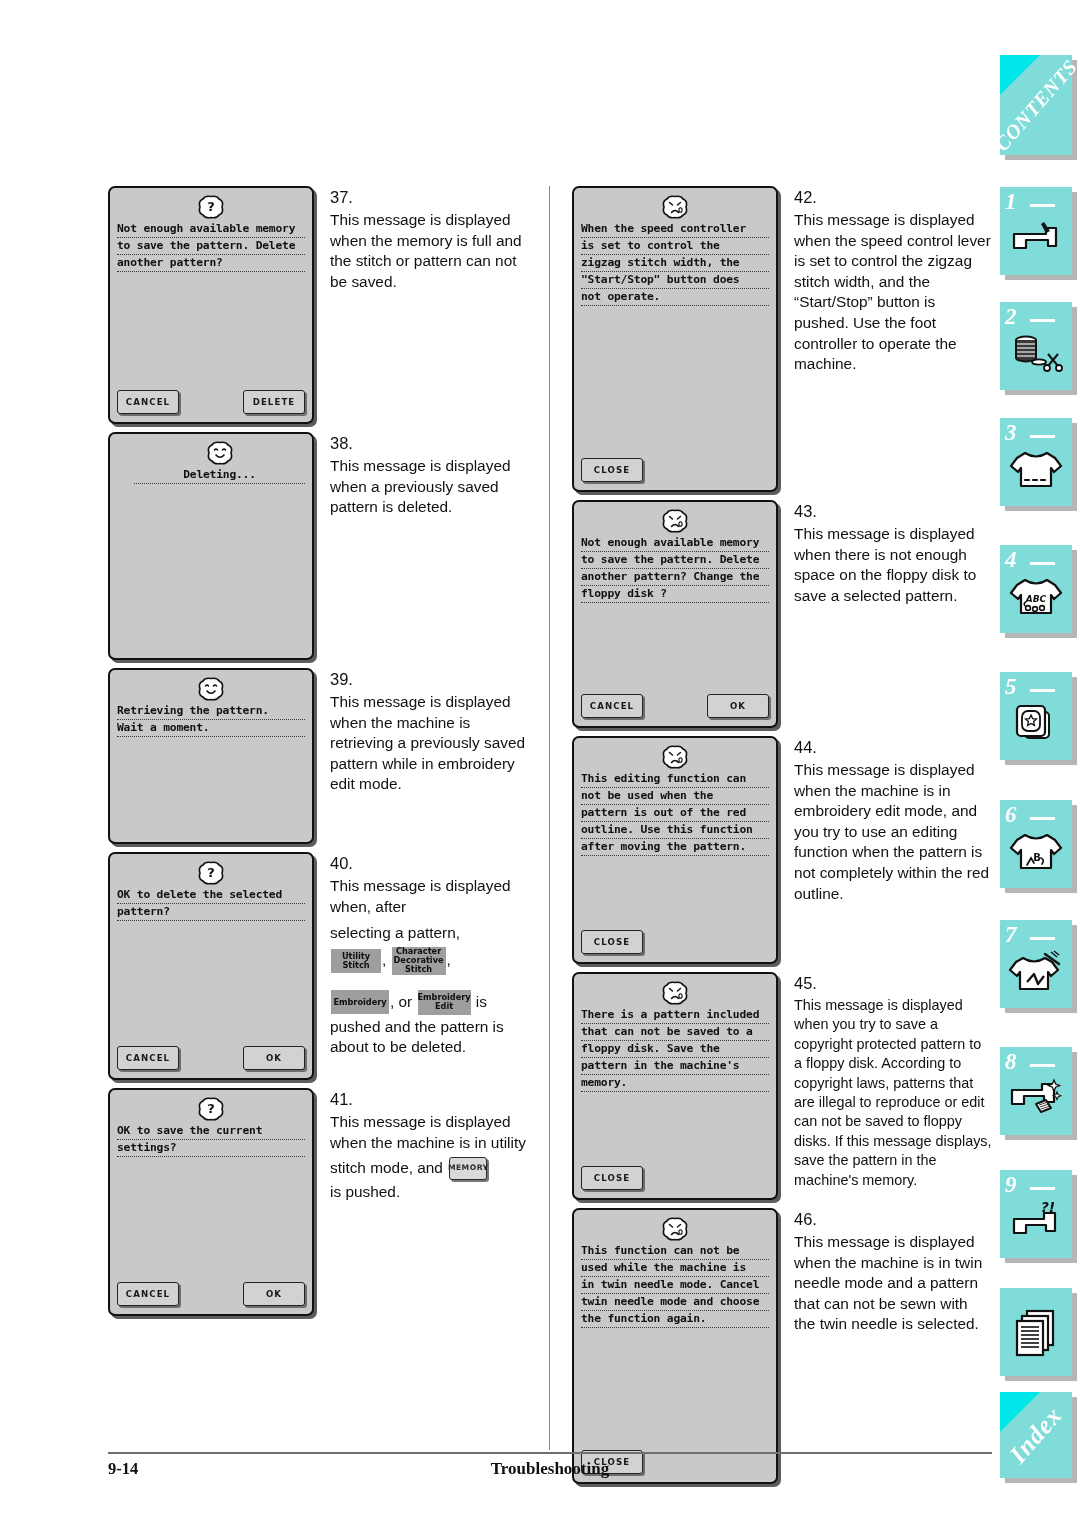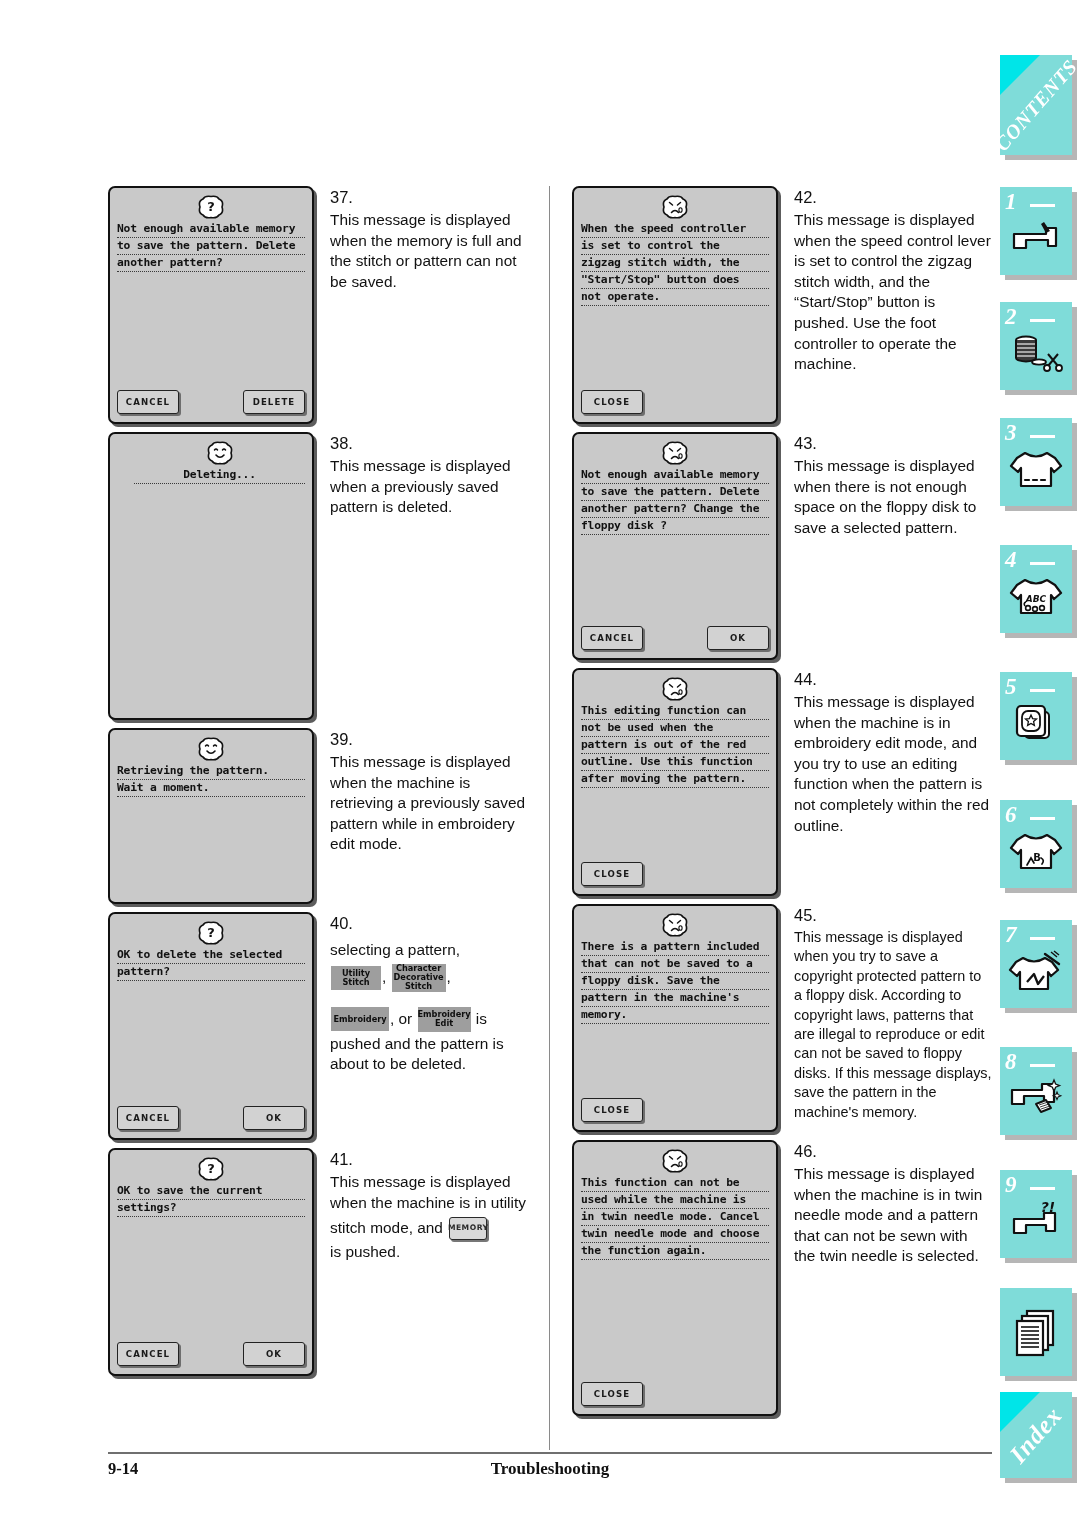--- a/index.html
+++ b/index.html
@@ -305,21 +305,21 @@
             <div class="lcd-btn">DELETE</div>
           </div>
         </div>
         <div class="desc">
           <div class="num">37.</div>
           <div class="body">This message is displayed when the memory is full and the stitch or pattern can not be saved.</div>
         </div>
       </div>
 
       <div class="entry" style="margin-bottom:8px;">
-        <div class="lcd" style="height:288px;padding-left:24px;">
+        <div class="lcd" style="height:228px;padding-left:24px;">
           <div class="lcd-face">
             <svg width="32" height="24" viewBox="0 0 32 24">
               <path d="M5 12 Q3 6 8 4 Q10 0.5 16 1.5 Q22 0.5 24 4 Q29 6 27 12 Q29 18 24 20 Q22 23.5 16 22.5 Q10 23.5 8 20 Q3 18 5 12Z" fill="#fff" stroke="#111" stroke-width="1.6"></path>
               <path d="M10.5 9 Q12 7 13.5 9" stroke="#111" stroke-width="1.5" fill="none" stroke-linecap="round"></path>
               <path d="M18.5 9 Q20 7 21.5 9" stroke="#111" stroke-width="1.5" fill="none" stroke-linecap="round"></path>
               <path d="M12 14 Q16 18.5 20 14" stroke="#111" stroke-width="1.6" fill="none" stroke-linecap="round"></path>
             </svg>
           </div>
           <div class="lcd-lines">
             <div class="lcd-line centered">Deleting...</div>
@@ -367,20 +367,21 @@
             <div class="lcd-line">pattern?</div>
           </div>
           <div class="lcd-spacer"></div>
           <div class="lcd-buttons two">
             <div class="lcd-btn">CANCEL</div>
             <div class="lcd-btn">OK</div>
           </div>
         </div>
         <div class="desc">
           <div class="num">40.</div>
+          <div class="body">This message is displayed when, after</div>
           <div class="body" style="margin-top:6px;">
             <span>selecting a pattern,</span>
           </div>
           <div class="body" style="margin-top:3px;">
             <span class="keycap w1">Utility
 Stitch</span><span>,</span>
             <span class="keycap w2">Character
 Decorative
 Stitch</span><span>,</span>
           </div>
@@ -421,21 +422,21 @@
           </div>
           <div class="body" style="margin-top:2px;">is pushed.</div>
         </div>
       </div>
 
     </div>
 
     <div class="column right">
 
       <div class="entry" style="margin-bottom:8px;">
-        <div class="lcd" style="height:238px;">
+        <div class="lcd" style="height:306px;">
           <div class="lcd-face">
             <svg width="32" height="24" viewBox="0 0 32 24">
               <path d="M5 12 Q3 6 8 4 Q10 0.5 16 1.5 Q22 0.5 24 4 Q29 6 27 12 Q29 18 24 20 Q22 23.5 16 22.5 Q10 23.5 8 20 Q3 18 5 12Z" fill="#fff" stroke="#111" stroke-width="1.6"></path>
               <path d="M10.5 7.5 L13.5 10" stroke="#111" stroke-width="1.5" stroke-linecap="round"></path>
               <path d="M21.5 7.5 L18.5 10" stroke="#111" stroke-width="1.5" stroke-linecap="round"></path>
               <path d="M12.5 17.5 Q16 13.5 19.5 17.5" stroke="#111" stroke-width="1.6" fill="none" stroke-linecap="round"></path>
               <ellipse cx="21.5" cy="15" rx="1.6" ry="2.3" fill="none" stroke="#111" stroke-width="1.1"></ellipse>
             </svg>
           </div>
           <div class="lcd-lines">

